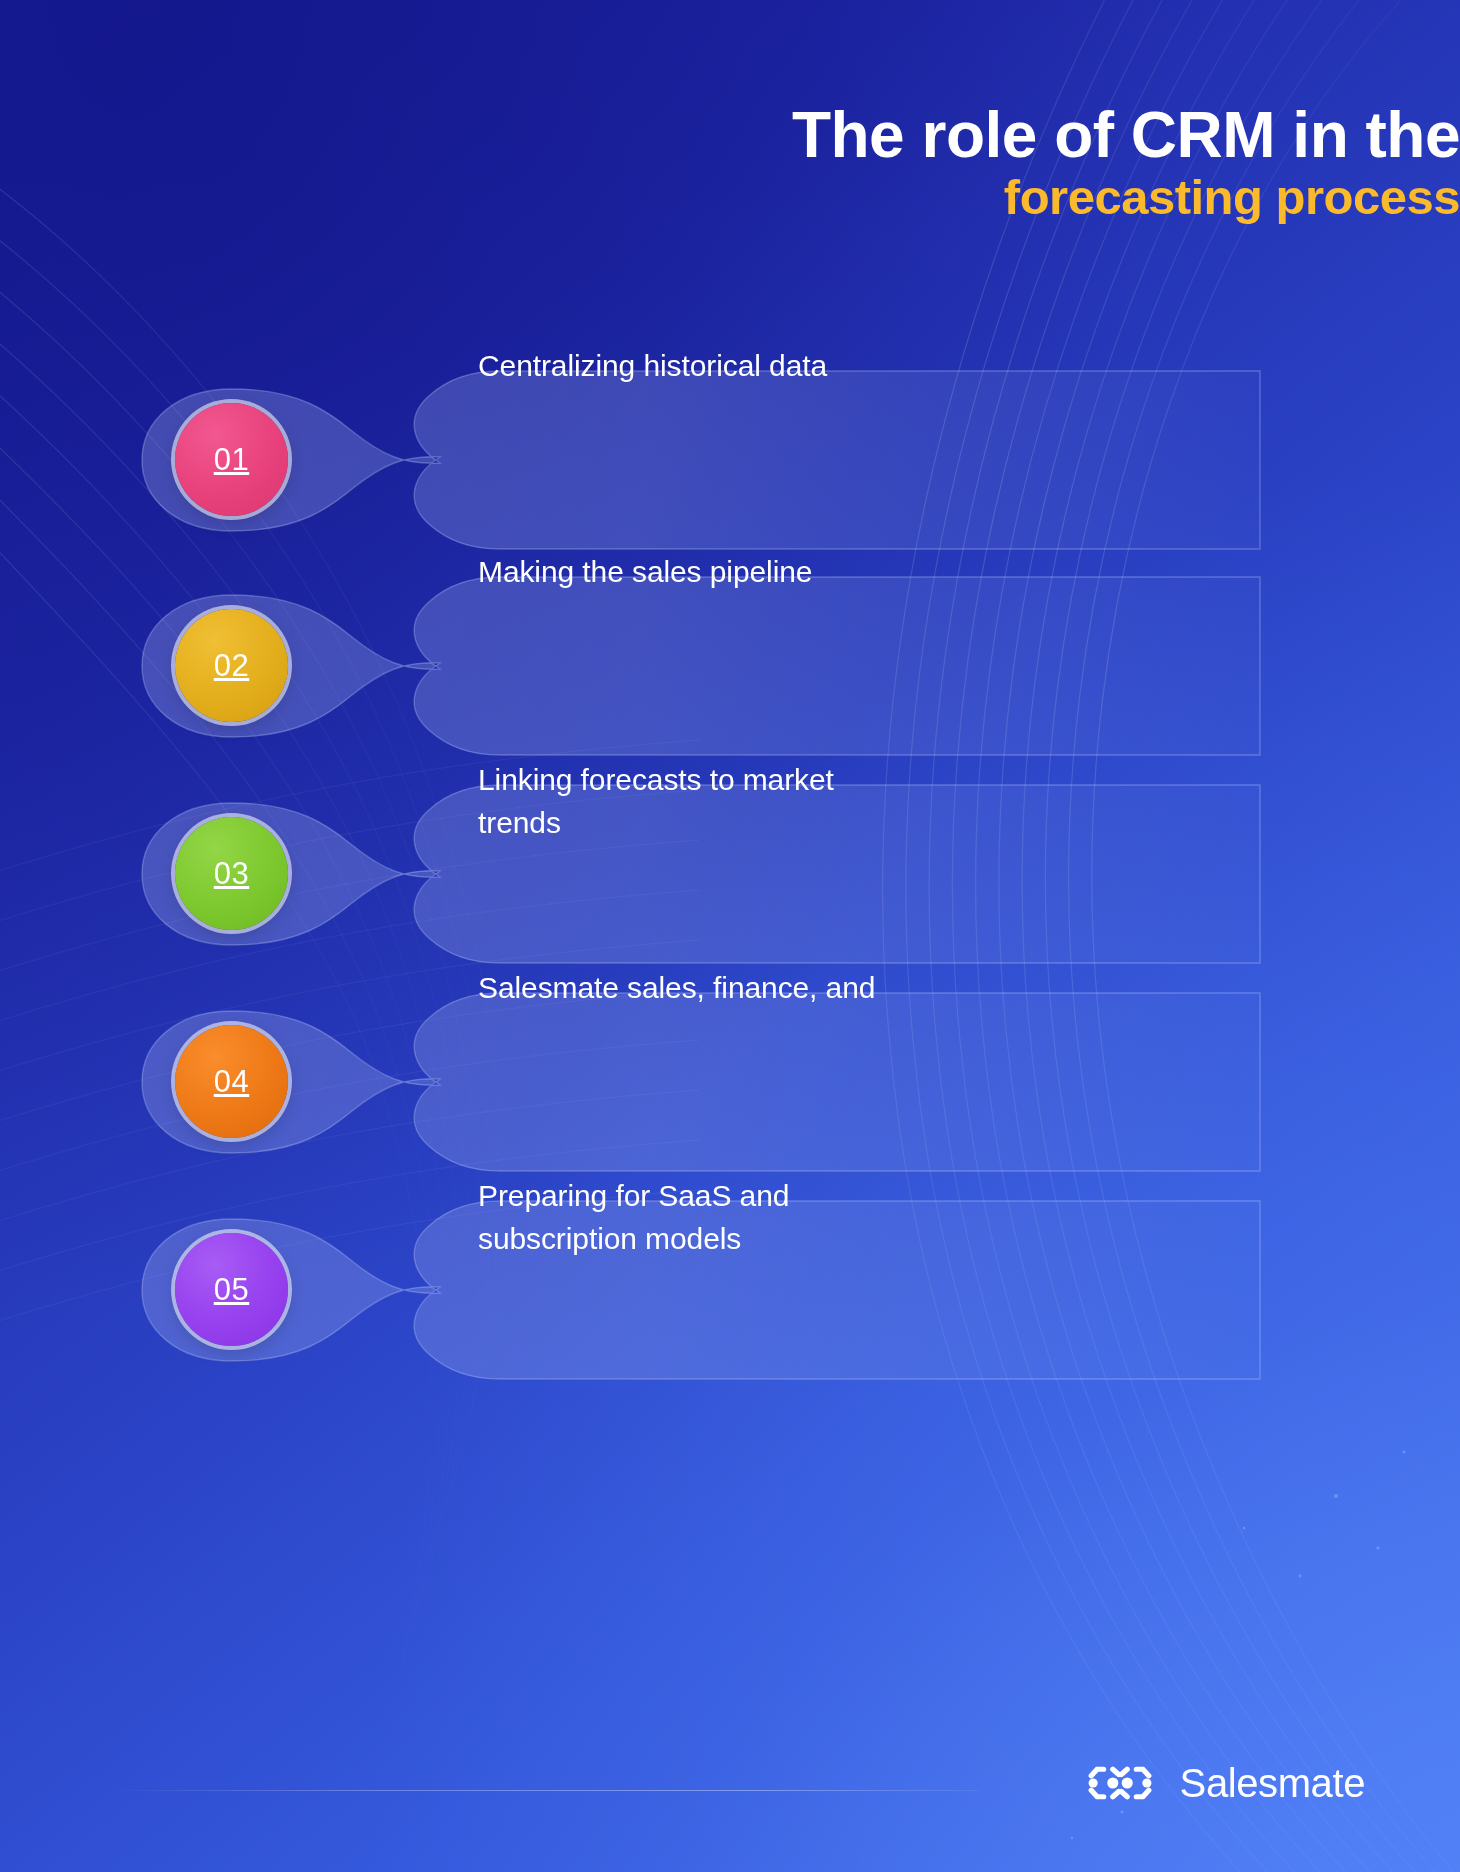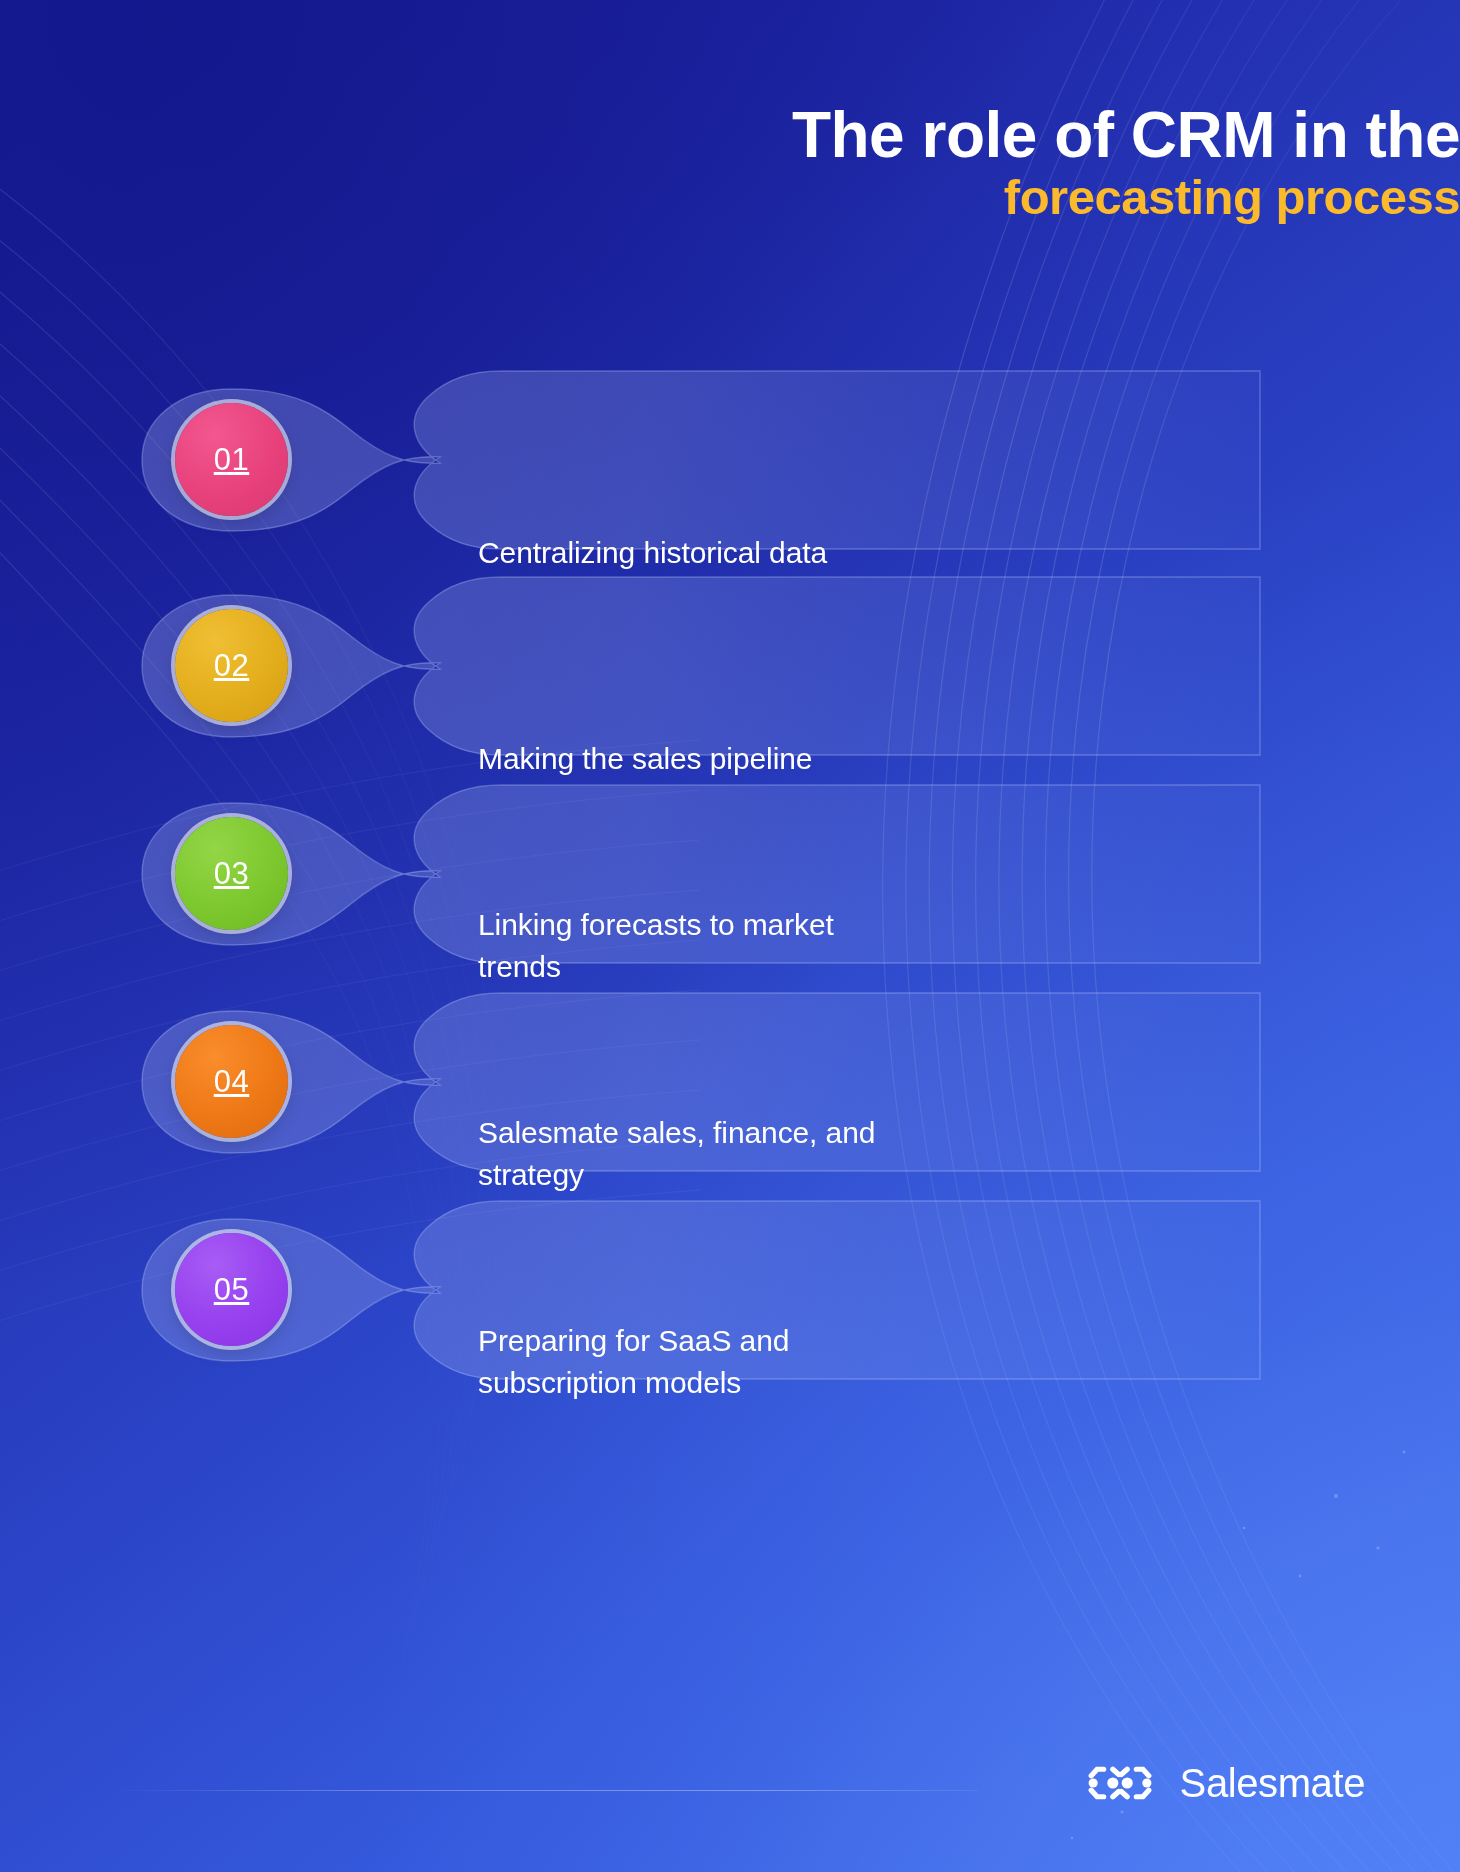--- a/index.html
+++ b/index.html
@@ -35,21 +35,21 @@
 
   .circle{
     position:absolute;width:113px;height:113px;border-radius:50%;
     display:flex;align-items:center;justify-content:center;
     color:#ffffff;font-size:31px;font-weight:500;letter-spacing:0.5px;
     box-shadow:0 0 0 4px rgba(255,255,255,0.55), 0 6px 18px rgba(0,0,0,0.18);
     left:175px;top:58px;text-decoration:underline;
   }
   .rowtext{
     position:absolute;left:478px;top:0;width:620px;height:230px;
-    display:flex;flex-direction:column;justify-content:flex-end;
+    display:flex;flex-direction:column;justify-content:flex-start;
     color:#ffffff;font-size:30px;font-weight:500;line-height:1.42;
     letter-spacing:-0.1px;
   }
 
   
   .divider{
     position:absolute;left:108px;top:1790px;width:870px;height:1px;
     background:linear-gradient(90deg, rgba(255,255,255,0.0) 0%, rgba(255,255,255,0.28) 30%, rgba(255,255,255,0.34) 75%, rgba(255,255,255,0.06) 100%);
   }
   .logo{
@@ -232,21 +232,20 @@
                L1260,26 L1260,204 L500,204 C470,204 448,196 430,180
                C404,158 412,130 440,112 C404,110 382,120 352,144
                C330,162 300,186 232,186 C176,186 142,154 142,115
                C142,76 176,44 232,44 Z" fill="url(#panel4)" stroke="rgba(200,212,255,0.30)" stroke-width="1.4"></path>
     </svg>
     <div class="circle" style="background:radial-gradient(circle at 35% 28%, #fa8d2c 0%, #ee7816 55%, #de6a0c 100%)">
       <span>04</span>
     </div>
     <div class="rowtext">
       <span>Salesmate sales, finance, and</span>
-      <span>strategy</span>
     </div>
   </div>
 
   <div class="row" style="top:1175px">
     <svg class="rowsvg" viewBox="0 0 1460 230">
       <defs>
         <linearGradient id="panel5" x1="0" y1="0" x2="1" y2="0">
           <stop offset="0%" stop-color="#aab7f2" stop-opacity="0.30"></stop>
           <stop offset="45%" stop-color="#9fb0f0" stop-opacity="0.26"></stop>
           <stop offset="100%" stop-color="#8fa4ee" stop-opacity="0.04"></stop>

